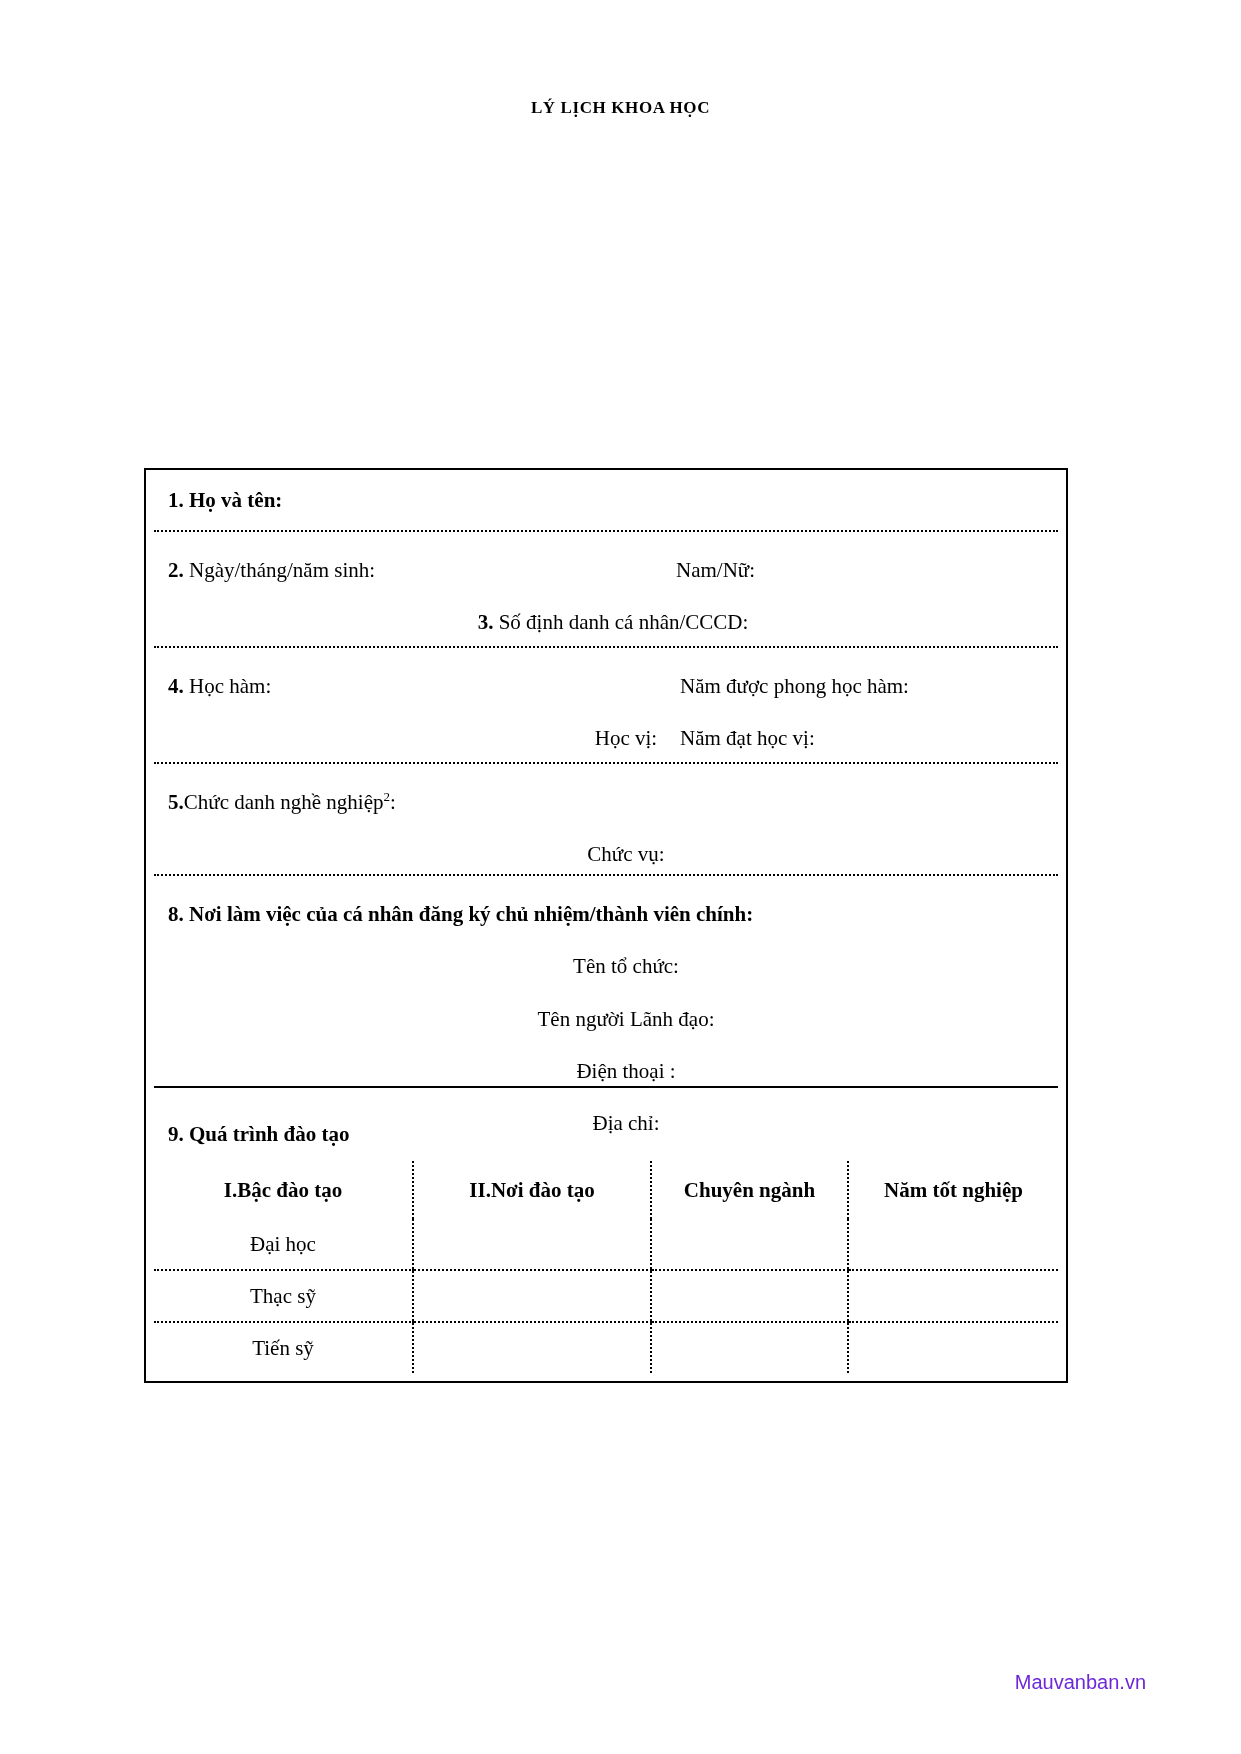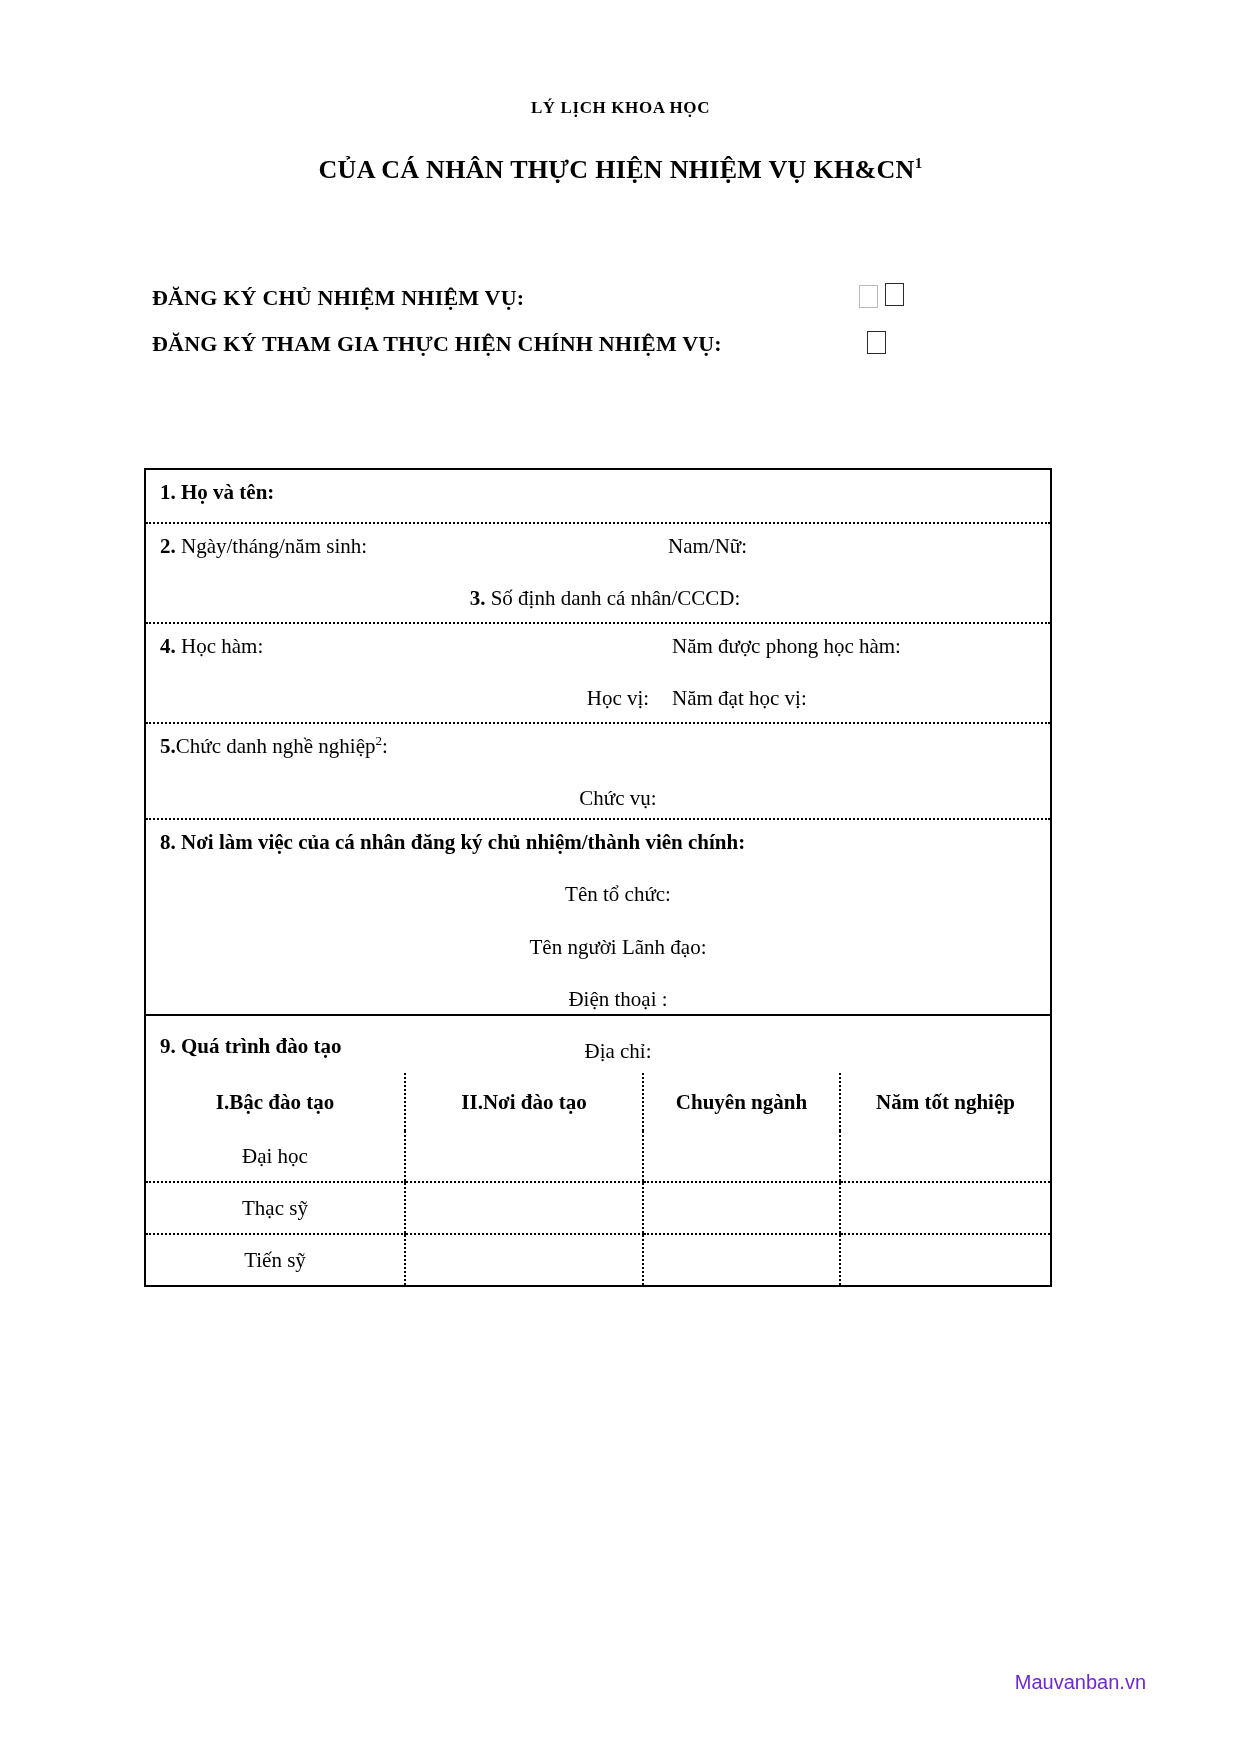--- a/index.html
+++ b/index.html
@@ -85,21 +85,21 @@
     position: absolute;
     left: 144px;
     top: 468px;
     width: 898px;
     border-collapse: collapse;
     border: 2px solid #000000;
     box-sizing: border-box;
   }
   .form-table td {
     border: 0;
-    padding: 0;
+    padding: 8px;
     vertical-align: top;
   }
   .sect {
     position: relative;
     box-sizing: border-box;
     padding: 8px 0 8px 14px;
   }
   .dotted-bottom {
     border-bottom: 2px dotted #000000;
   }
@@ -190,37 +190,22 @@
     font-family: "Liberation Sans", sans-serif;
   }
 </style>
 </head>
 <body>
 
 <div class="page">
 
   <div class="title-block">
     <div class="doc-title">LÝ LỊCH KHOA HỌC</div>
-    <div class="doc-subtitle"><span>CỦA CÁ NHÂN THỰC HIỆN NHIỆM VỤ KH&amp;CN</span><sup>1</sup></div>
   </div>
 
-  <div class="reg-block">
-
-    <div class="reg-row">
-      <div class="reg-label">ĐĂNG KÝ CHỦ NHIỆM NHIỆM VỤ:</div>
-      <span class="cbx faint cbx-1a"></span>
-      <span class="cbx cbx-1b"></span>
-    </div>
-
-    <div class="reg-row">
-      <div class="reg-label">ĐĂNG KÝ THAM GIA THỰC HIỆN CHÍNH NHIỆM VỤ:</div>
-      <span class="cbx cbx-2"></span>
-    </div>
-
-  </div>
 
   <table class="form-table">
     <tbody>
 
       <tr>
         <td>
           <div class="sect dotted-bottom" style="height:54px;">
             <div class="line">
               <span class="num">1.</span>
               <span class="bold-all">Họ và tên:</span>

